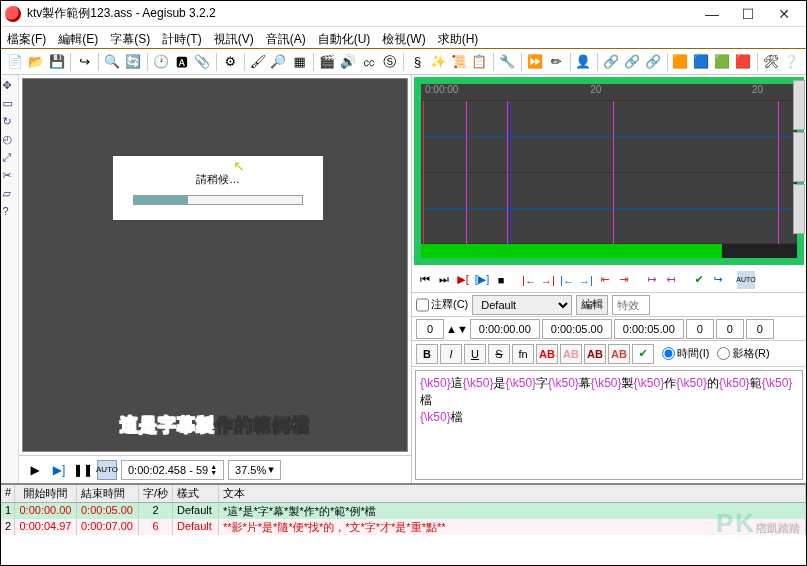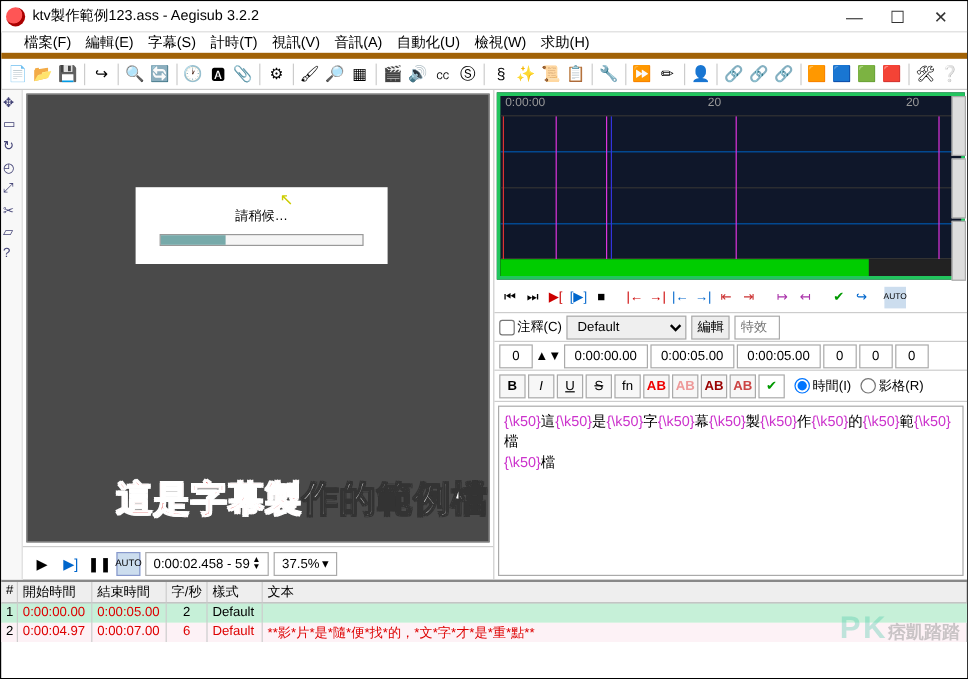--- a/index.html
+++ b/index.html
@@ -3,51 +3,51 @@
 <meta charset="utf-8">
 <style>
 * { box-sizing: border-box; margin: 0; padding: 0; font-family: "Microsoft JhengHei", "Segoe UI", sans-serif; }
 body { width: 807px; height: 566px; background: #fff; border: 1px solid #000; font-size: 11px; overflow: hidden; position: relative; }
 
 .titlebar { height: 26px; background: #fff; display: flex; align-items: center; padding: 0 4px; border-bottom: 1px solid #ddd; }
 .titlebar .app-icon { width: 16px; height: 16px; background: radial-gradient(circle at 40% 40%, #f55 0 50%, #a00 55%); border-radius: 50%; margin-right: 6px; }
 .titlebar .title { flex: 1; font-size: 12px; }
 .titlebar .winbtn { width: 36px; height: 22px; display: flex; align-items: center; justify-content: center; font-size: 14px; color: #333; }
 
-.menubar { height: 22px; display: flex; align-items: flex-end; padding: 0 13px; border-bottom: 5px solid #a16207; }
+.menubar { height: 22px; display: flex; align-items: flex-end; padding: 0 0; border-bottom: 1px solid #a16207; }
 .menubar .menu { padding: 0 6px; font-size: 12px; }
 
 .toolbar { height: 26px; display: flex; align-items: center; padding: 2px 4px; border-bottom: 1px solid #ccc; gap: 0; white-space: nowrap; }
 .toolbar .tbtn { width: 20px; height: 20px; margin: 0 1px; display: inline-flex; align-items: center; justify-content: center; font-size: 13px; border: 1px solid transparent; }
 .toolbar .sep { width: 1px; height: 18px; background: #ccc; margin: 0 3px; }
 
 .mainrow { display: flex; height: 408px; }
 .leftstrip { width: 18px; background: #f8f8f8; border-right: 1px solid #ddd; display: flex; flex-direction: column; align-items: center; gap: 4px; padding-top: 4px; }
 .leftstrip .ic { width: 14px; height: 14px; font-size: 11px; color: #447; }
 
 .leftpane { width: 392px; display: flex; flex-direction: column; }
 .video-area { height: 376px; background: #4a4a4a; position: relative; border: 1px solid #888; margin: 3px; }
 .video-dialog { position: absolute; left: 90px; top: 77px; width: 210px; height: 64px; background: #fff; display: flex; flex-direction: column; align-items: center; justify-content: center; gap: 8px; font-size: 11px; }
 .video-dialog .cursor { position: absolute; left: 120px; top: 2px; font-size: 14px; color: #cc0; }
 .progbar { width: 170px; height: 10px; border: 1px solid #999; background: #f5f5f5; position: relative; }
 .progbar::after { content:""; position:absolute; left:0; top:0; bottom:0; width:32%; background:#7aa; }
-.subtitle-line { position: absolute; left: 0; right: 0; bottom: 14px; text-align: right; font-size: 30px; font-weight: bold; letter-spacing: 1px; }
+.subtitle-line { position: absolute; left: 0; right: 0; bottom: 14px; text-align: center; font-size: 18px; font-weight: bold; letter-spacing: 1px; }
 .subtitle-line .past { color: #c00; -webkit-text-stroke: 1px #fff; text-shadow: 1px 1px 0 #fff, -1px -1px 0 #fff, 1px -1px 0 #fff, -1px 1px 0 #fff; }
 .subtitle-line .future { color: #fff; -webkit-text-stroke: 1px #333; text-shadow: 1px 1px 0 #333, -1px -1px 0 #333, 1px -1px 0 #333, -1px 1px 0 #333; }
 
 .leftspacer { flex:1; background:#fff; }
 
 .playback-bar { height: 28px; border-top: 1px solid #ccc; display: flex; align-items: center; gap: 4px; padding: 0 6px; }
 .playback-bar .pbtn { width: 20px; height: 20px; display: flex; align-items: center; justify-content: center; font-size: 12px; border: 1px solid transparent; }
 .playback-bar .timebox, .playback-bar .offbox, .playback-bar .zoombox { border: 1px solid #aaa; height: 20px; padding: 0 6px; font-size: 11px; display:flex; align-items:center; gap:2px; }
 .playback-bar .spin { display:flex; flex-direction:column; }
 .playback-bar .spin span { font-size:7px; line-height:6px; }
 
 .rightpane { flex: 1; display: flex; flex-direction: column; border-left: 1px solid #ccc; }
-.audio-area { height: 156px; background: #0f172a; position: relative; border: 3px solid #22c55e; margin: 2px; }
+.audio-area { height: 188px; background: #404040; position: relative; border: 7px solid #22c55e; margin: 2px; }
 .audio-ruler { position:absolute; top:0; left:0; right:0; height:16px; color:#999; font-size:10px; display:flex; }
 .audio-ruler div { position:absolute; }
 .audio-wave { position:absolute; top:16px; left:0; right:0; bottom:14px; border-top:1px solid #333; }
 .audio-wave .track { position:absolute; left:0; right:0; height:50%; border-bottom:1px solid #333; }
 .audio-wave .mid { position:absolute; left:0; right:0; top:50%; height:1px; background:#05a; }
 .vline { position:absolute; top:0; bottom:0; width:1px; }
 .vl-red { background:#d33; }
 .vl-mag { background:#d3d; }
 .vl-blue { background:#33d; }
 .audio-scroll { position:absolute; bottom:0; left:0; right:0; height:14px; background:#222; }
@@ -81,31 +81,31 @@
 .radio { display:flex; align-items:center; gap:2px; margin-left:6px; font-size:11px; }
 
 .editbox { flex:1; border:1px solid #aaa; margin:3px; padding:4px; font-size:12px; line-height:1.4; overflow:auto; }
 .tag { color:#c3c; }
 
 .grid { border-top:2px solid #888; font-size:11px; }
 .grid-hdr { display:flex; background:#eee; border-bottom:1px solid #aaa; height:18px; }
 .grid-hdr div, .grid-row div { border-right:1px solid #ccc; padding:1px 4px; overflow:hidden; white-space:nowrap; }
 .grid-row { display:flex; height:16px; }
 .c-idx { width:14px; }
-.c-start { width:62px; }
+.c-start { width:62px;text-align:center; }
 .c-end { width:62px; }
 .c-cps { width:34px; text-align:center; }
 .c-style { width:46px; }
 .c-text { flex:1; }
 .row-sel { background:#c6f0d8; }
 .row-norm { background:#fdf2f6; }
 .red { color:#d00; }
 
 .watermark { position:absolute; right:6px; bottom:26px; font-size:26px; font-weight:bold; color:rgba(74,200,170,.35); letter-spacing:2px; pointer-events:none; }
-.watermark small { font-size:15px; color:rgba(150,150,150,.5); letter-spacing:0; }
+.watermark small { font-size:11px; color:rgba(150,150,150,.5); letter-spacing:0; }
 
 .vstrip { position:absolute; right:0; top:78px; width:14px; height:156px; display:flex; flex-direction:column; }
 .vstrip .vbar { flex:1; background:#ddd; border:1px solid #aaa; margin:1px; }
 </style>
 </head>
 <body>
 
 <div class="titlebar">
   <div class="app-icon"></div>
   <div class="title">ktv製作範例123.ass - Aegisub 3.2.2</div>
@@ -328,20 +328,21 @@
     <div class="c-cps">字/秒</div>
     <div class="c-style">樣式</div>
     <div class="c-text">文本</div>
   </div>
   <div class="grid-row row-sel">
     <div class="c-idx">1</div>
     <div class="c-start red">0:00:00.00</div>
     <div class="c-end red">0:00:05.00</div>
     <div class="c-cps">2</div>
     <div class="c-style">Default</div>
+    <div class="c-text">*這*是*字*幕*製*作*的*範*例*檔</div>
   </div>
   <div class="grid-row row-norm">
     <div class="c-idx">2</div>
     <div class="c-start red">0:00:04.97</div>
     <div class="c-end red">0:00:07.00</div>
     <div class="c-cps red">6</div>
     <div class="c-style red">Default</div>
     <div class="c-text red">**影*片*是*隨*便*找*的，*文*字*才*是*重*點**</div>
   </div>
 </div>

